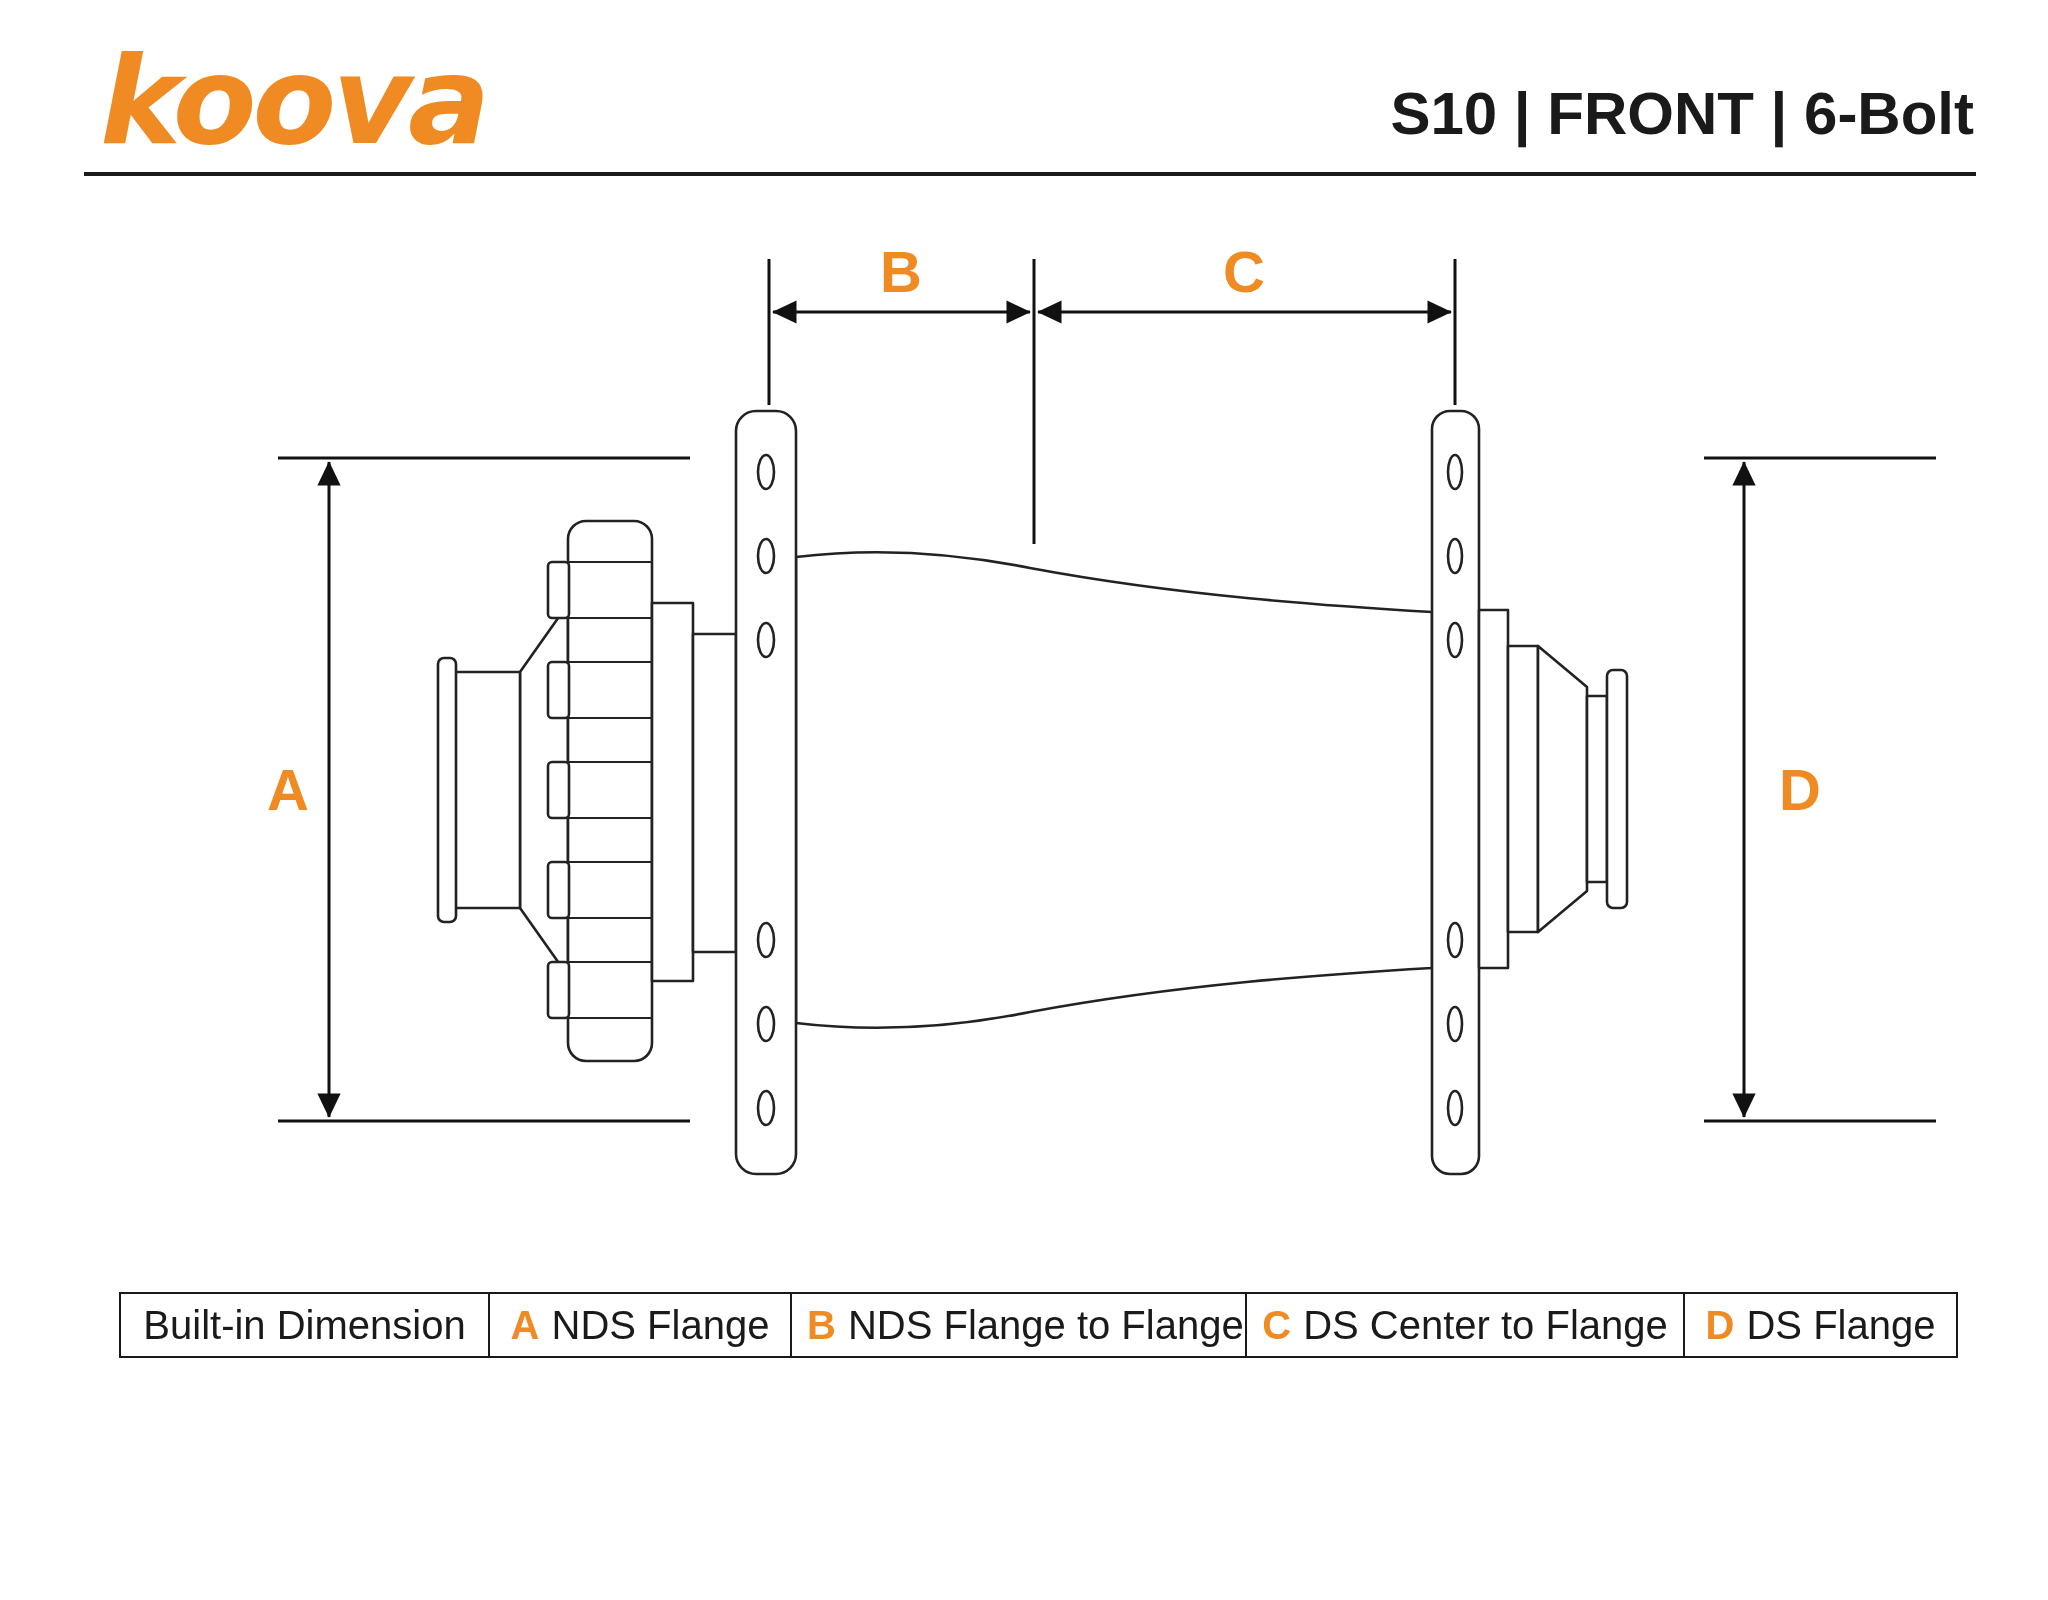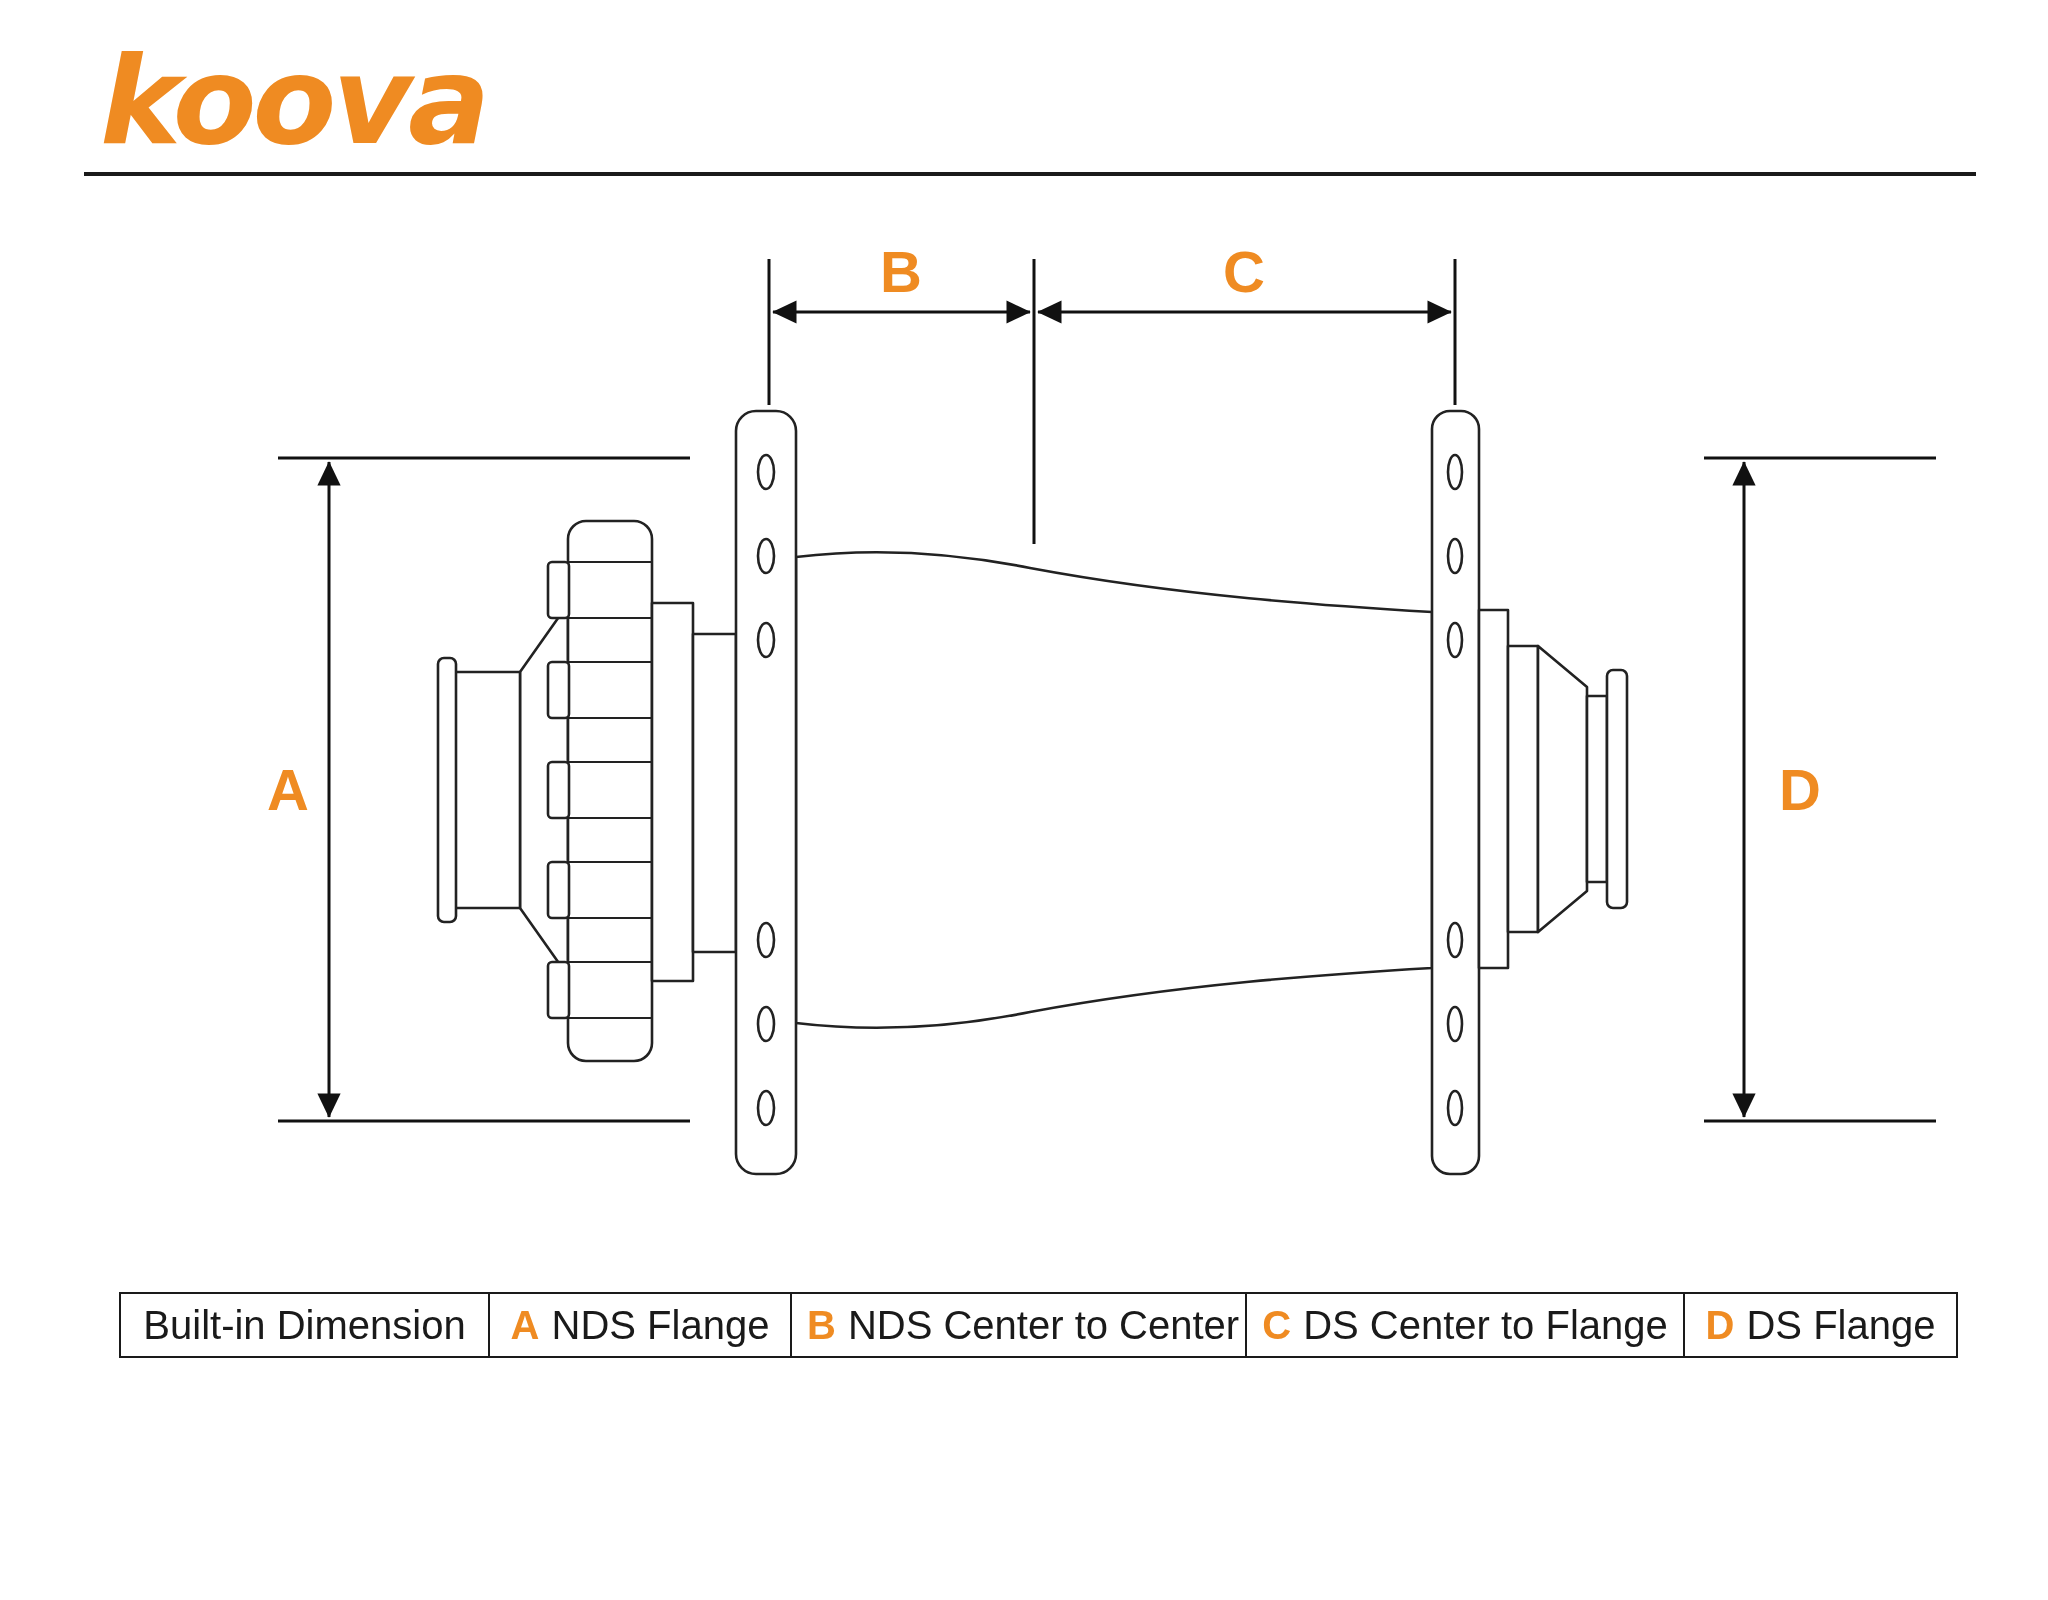--- a/index.html
+++ b/index.html
@@ -55,20 +55,21 @@
   .spec-table tbody tr{height:82px;}
   .col-prefix{color:var(--accent);font-weight:bold;margin-right:12px;}
   .col-prefix:empty{display:none;margin:0;}
 </style>
 </head>
 <body>
 
 <div class="page">
 
   <div class="logo">koova</div>
+  <div class="title">S10 | FRONT | 6-Bolt</div>
   <div class="header-rule"></div>
 
   <svg class="drawing" viewBox="0 0 2048 1600">
     <defs>
       <marker id="arrow" viewBox="0 0 10 10" refX="9.2" refY="5" markerWidth="9" markerHeight="9" orient="auto-start-reverse">
         <path d="M0.5 0.7 L9.5 5 L0.5 9.3 Z" fill="#111111"></path>
       </marker>
     </defs>
 
     <g>
@@ -171,21 +172,21 @@
     </colgroup>
     <thead>
       <tr>
         <th>
           <span>Built-in Dimension</span>
         </th>
         <th>
           <span class="col-prefix">A</span><span>NDS Flange</span>
         </th>
         <th>
-          <span class="col-prefix">B</span><span>NDS Center to Center</span>
+          <span class="col-prefix">B</span><span>NDS Flange to Flange</span>
         </th>
         <th>
           <span class="col-prefix">C</span><span>DS Center to Flange</span>
         </th>
         <th>
           <span class="col-prefix">D</span><span>DS Flange</span>
         </th>
       </tr>
     </thead>
     <tbody>

